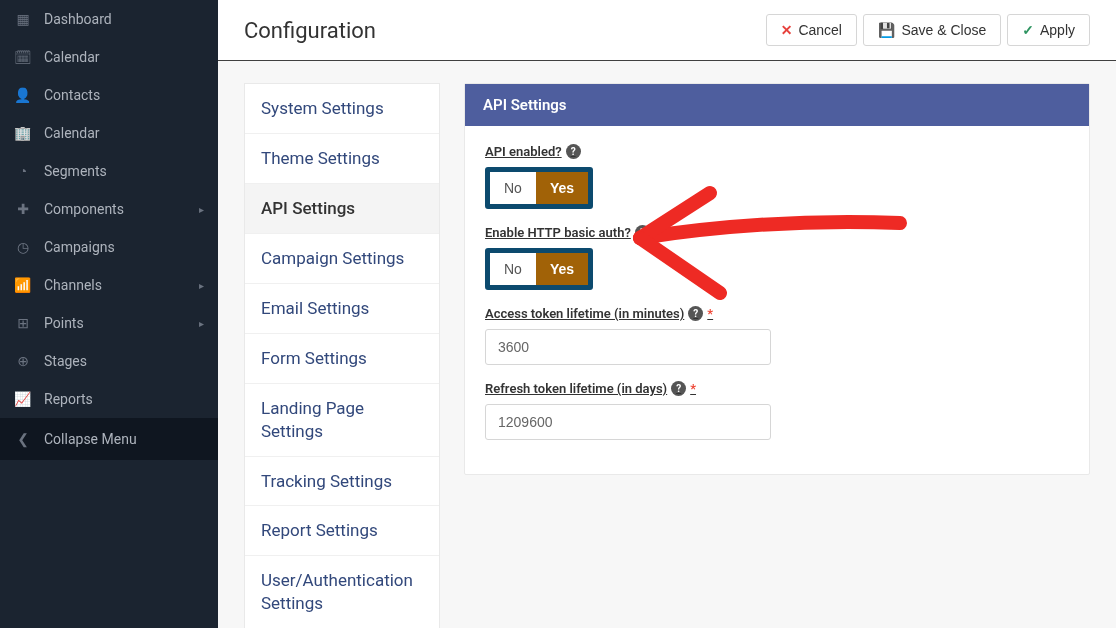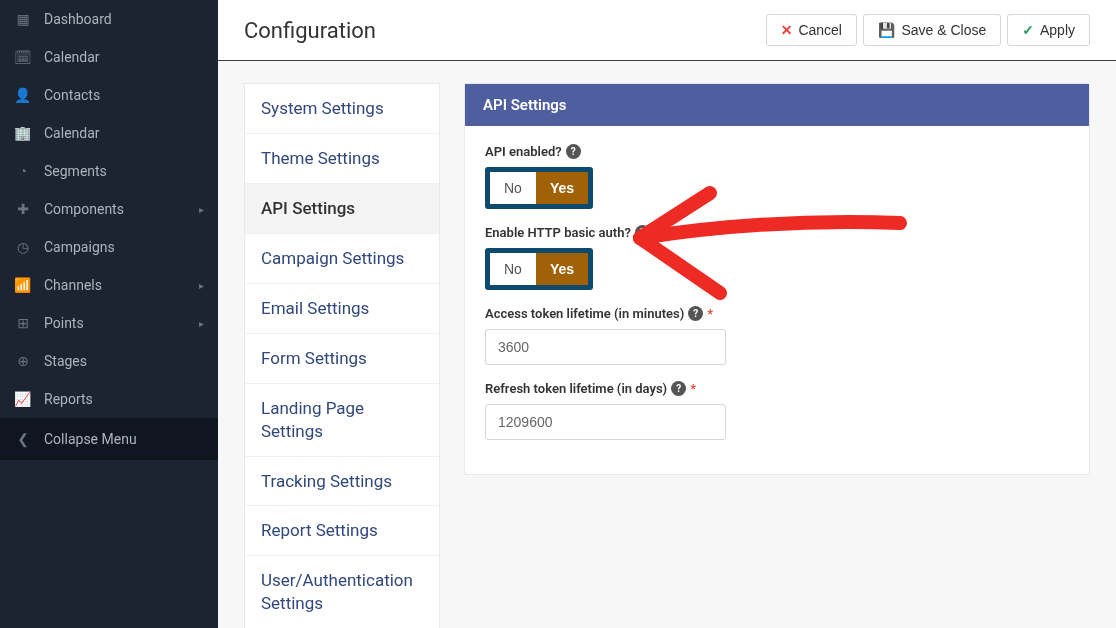--- a/index.html
+++ b/index.html
@@ -27,29 +27,29 @@
   
   
   .settings-nav { width: 196px; background: #fff; border: 1px solid #e9e9e9; }
   .settings-item { padding: 13px 16px; border-bottom: 1px solid #f0f0f0; color: #32487b; cursor: pointer; font-size: 17px; line-height:1.35; }
   .settings-item:last-child { border-bottom: none; }
   .settings-item.active { background: #f4f4f4; color: #333; font-weight: 500; }
   
   
   .panel { flex: 1; background: #fff; border: 1px solid #e9e9e9; border-radius: 2px; }
   .panel-head { background: #4e5e9e; color: #fff; padding: 12px 18px; font-weight: 600; font-size: 15px; }
-  .panel-body { padding: 18px 20px; }
+  .panel-body { padding: 18px 20px; text-decoration: underline; }
   .field { margin-bottom: 16px; }
   .field-label { font-weight: 600; font-size: 13px; color: #333; margin-bottom: 8px; display: flex; align-items:center; gap:4px; }
   .help-icon { display:inline-flex; align-items:center; justify-content:center; width:15px; height:15px; border-radius:50%; background:#555; color:#fff; font-size:10px; font-weight:bold; }
   .req { color:#e43; }
   .toggle-group { display: inline-flex; border: 5px solid #0c4a6e; border-radius: 3px; overflow: hidden; }
   .toggle-btn { padding: 8px 14px; background:#fff; color:#555; cursor:pointer; font-size:14px; border:none; }
   .toggle-btn.on { background:#a16207; color:#fff; font-weight:600; }
-  .text-input { width: 241px; padding: 9px 12px; border: 1px solid #d6d6d6; border-radius:3px; font-size:14px; color:#666; }
+  .text-input { width: 286px; padding: 9px 12px; border: 1px solid #d6d6d6; border-radius:3px; font-size:14px; color:#666; }
   
   
   .anno { position:absolute; left:600px; top:178px; pointer-events:none; }
   .wrap { position: relative; }
 </style>
 </head>
 <body>
 
 <div class="app wrap">
 

